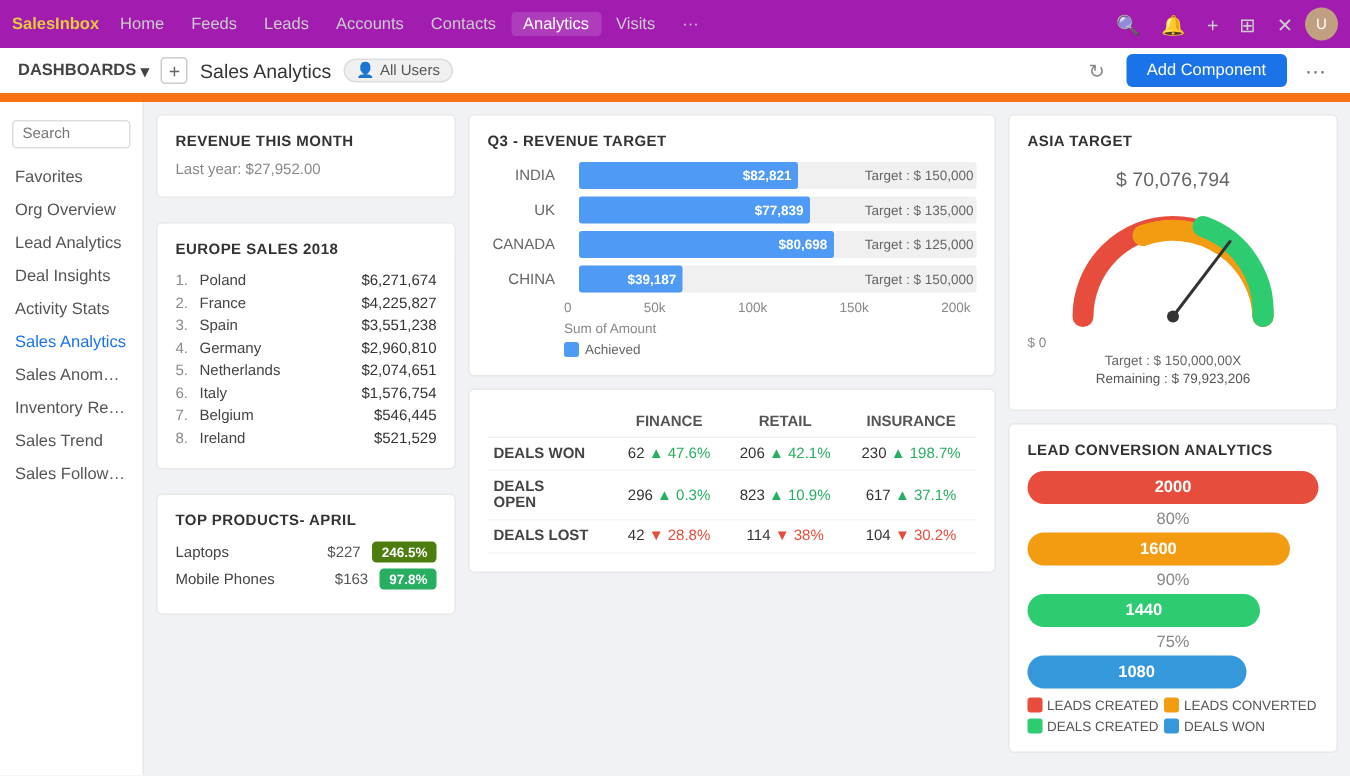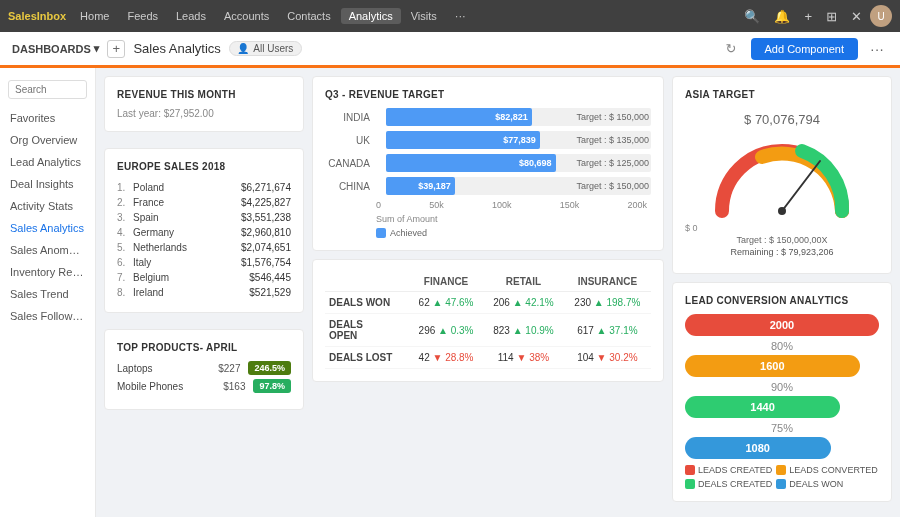--- a/index.html
+++ b/index.html
@@ -1,20 +1,20 @@
 <!DOCTYPE html>
 <html><head>
   <meta charset="utf-8">
   <style>
     * { box-sizing: border-box; margin: 0; padding: 0; font-family: -apple-system, BlinkMacSystemFont, 'Segoe UI', sans-serif; }
     body { background: #f0f2f5; font-size: 12px; color: #333; }
 
     
     .top-nav {
-      background: #404040;
+      background: #a21caf;
       height: 32px;
       display: flex;
       align-items: center;
       padding: 0 8px;
       gap: 2px;
     }
     .nav-logo {
       color: #e8c840;
       font-weight: bold;
       font-size: 11px;
@@ -31,21 +31,21 @@
     .nav-spacer { flex: 1; }
     .nav-icon { color: #ccc; padding: 0 6px; cursor: pointer; font-size: 13px; }
 
     
     .sub-header {
       background: #fff;
       height: 36px;
       display: flex;
       align-items: center;
       padding: 0 12px;
-      border-bottom: 3px solid #f97316;
+      border-bottom: 6px solid #f97316;
       gap: 8px;
     }
     .dashboards-btn {
       font-size: 11px;
       font-weight: 600;
       color: #444;
       cursor: pointer;
       display: flex;
       align-items: center;
       gap: 3px;

